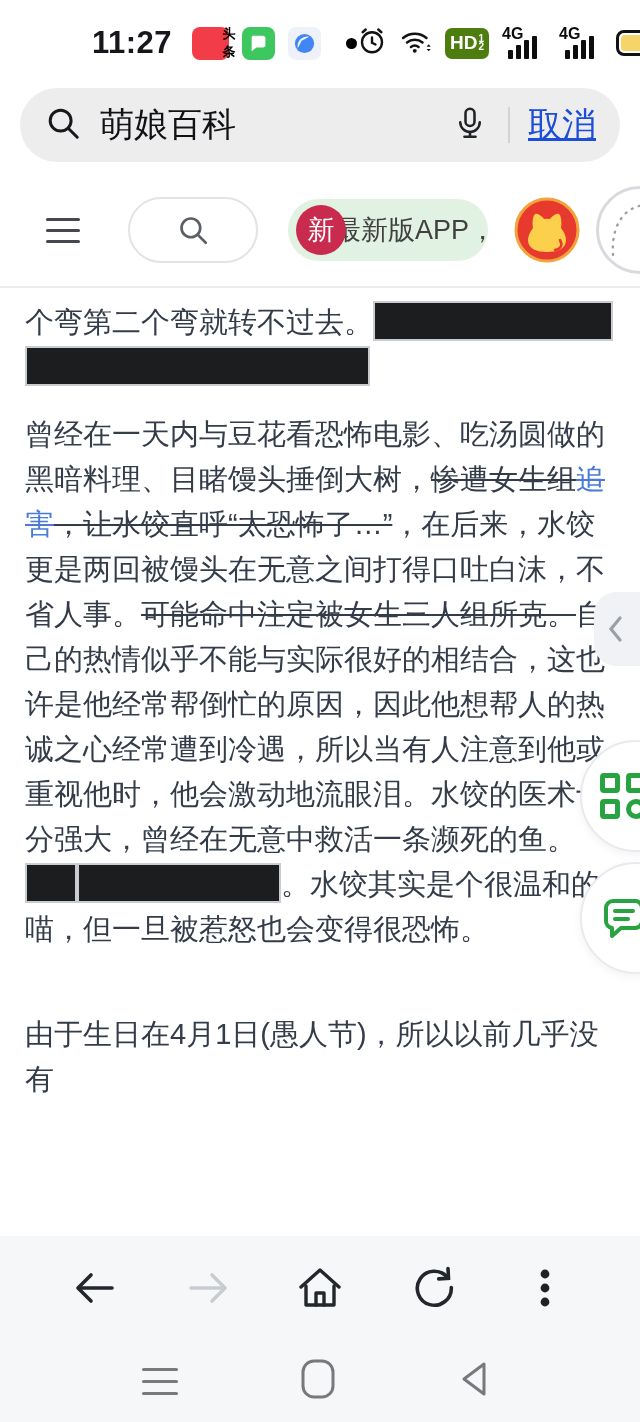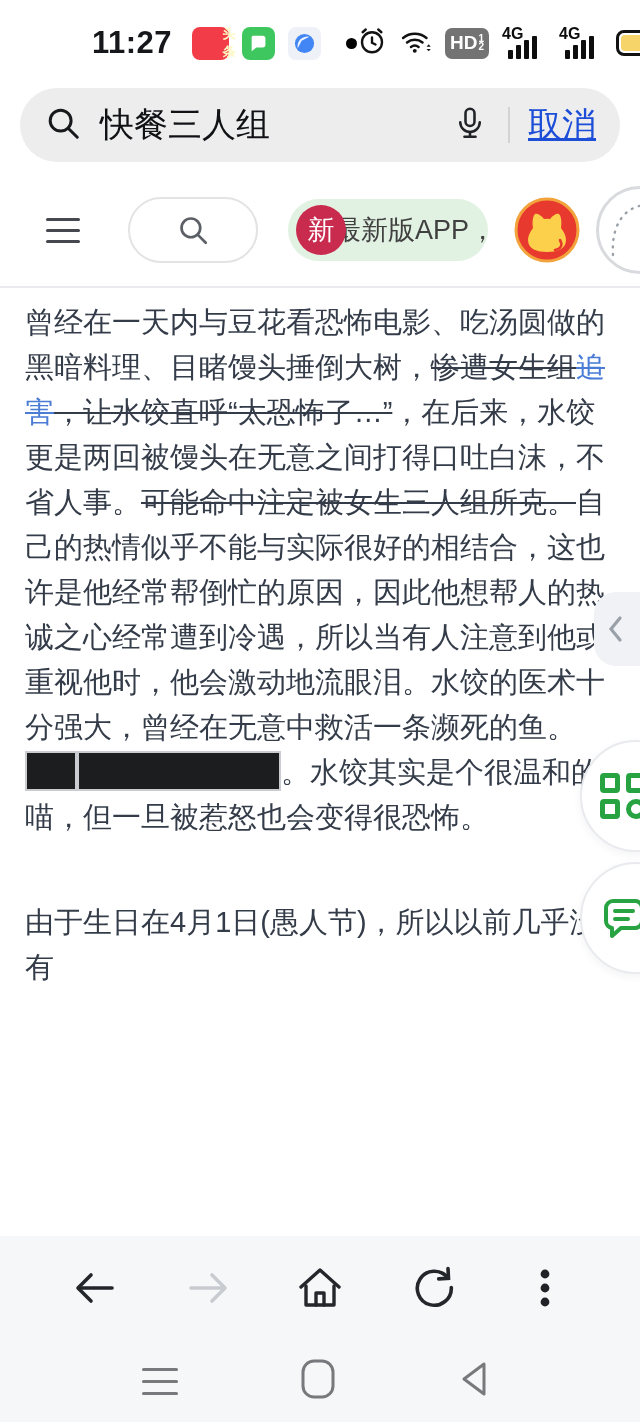--- a/index.html
+++ b/index.html
@@ -6,27 +6,27 @@
   html,body { margin:0; padding:0; }
   body { width:640px; height:1422px; overflow:hidden; background:#fff;
          font-family:"Liberation Sans", sans-serif; }
   .phone { position:relative; width:640px; height:1422px; background:#fff; overflow:hidden; }
 
   
   .status-bar { height:78px; display:flex; align-items:center; padding:8px 20px 0 20px; }
   .time { font-size:31px; font-weight:600; color:#15171b; margin-left:72px; letter-spacing:.5px; }
   .notif-icons { display:flex; align-items:center; gap:13px; margin-left:20px; }
   .app-badge { width:33px; height:33px; border-radius:8px; flex:0 0 auto; }
-  .toutiao { background:#f23c47; color:#fef9c3; font-size:13px; font-weight:700;
+  .toutiao { background:#f23c47; color:#000000; font-size:13px; font-weight:700;
              display:flex; align-items:center; justify-content:center;padding-left:37px; }
   .msgapp { background:#3ec75f; display:flex; align-items:center; justify-content:center; }
   .browserapp { background:#eef1f7; display:flex; align-items:center; justify-content:center; }
   .black-dot { width:11px; height:11px; border-radius:50%; background:#000; margin-left:12px; }
   .status-right { margin-left:auto; display:flex; align-items:center; gap:13px; }
-  .hd-badge { background:#737373; color:#fff; border-radius:7px; height:31px;
+  .hd-badge { background:#4d7c0f; color:#fff; border-radius:7px; height:31px;
               display:flex; align-items:center; padding:0 5px; }
   .hd-main { font-size:19px; font-weight:700; }
   .hd-col { display:flex; flex-direction:column; line-height:8px; margin-left:1px; }
   .hd-col span { font-size:10px; font-weight:700; }
   .sig { position:relative; width:44px; height:36px;text-align:center; }
   .sig .nettext { position:absolute; top:0; left:0; font-size:16px; font-weight:700; color:#0d0d0d; }
   .sig .bars { position:absolute; bottom:2px; left:6px; display:flex; align-items:flex-end; gap:3px; }
   .sig .bars i { display:block; width:5px; background:#0d0d0d; border-radius:1px; }
   .sig .b1{height:9px}.sig .b2{height:14px}.sig .b3{height:19px}
   .sig .b4{height:23px; background:#c9c9cb;}
@@ -177,21 +177,21 @@
   </div>
 
   <div class="search-wrap">
     <div class="search-pill">
       <span>
         <svg width="38" height="38" viewBox="0 0 24 24" fill="none" stroke="#17191c" stroke-width="1.9" stroke-linecap="round">
             <circle cx="10.5" cy="10.5" r="6.6"></circle>
             <path d="M15.6 15.6 21 21"></path>
           </svg>
       </span>
-      <span class="query">快餐三人组</span>
+      <span class="query">萌娘百科</span>
       <span>
         <svg width="36" height="36" viewBox="0 0 24 24" fill="none" stroke="#202327" stroke-width="1.7" stroke-linecap="round">
             <rect x="9" y="2.5" width="6" height="11.5" rx="3"></rect>
             <path d="M5.5 11.5a6.5 6.5 0 0 0 13 0"></path>
             <path d="M12 18v3.2"></path>
             <path d="M8.3 21.2h7.4"></path>
           </svg>
       </span>
       <span class="vdiv"></span>
       <span class="cancel">取消</span>
@@ -223,20 +223,21 @@
     </div>
     <div class="partial-avatar">
       <svg width="82" height="82" viewBox="0 0 82 82">
           <path d="M14 66C12 38 24 18 46 16c18-2 28 8 32 18" fill="none" stroke="#9aa0a8" stroke-width="2.4" stroke-dasharray="1 6.5" stroke-linecap="round"></path>
         </svg>
     </div>
   </div>
   <div class="hdivider"></div>
 
   <div class="content">
+    <p class="p1"><span>个弯第二个弯就转不过去。</span><span class="bar bar-a"></span><span class="bar bar-b"></span></p>
 
     <p class="p2"><span>曾经在一天内与豆花看恐怖电影、吃汤圆做的黑暗料理、目睹馒头捶倒大树，</span><span class="strike">惨遭女生组</span><span class="strike lnk">追害</span><span class="strike">，让水饺直呼“太恐怖了…”</span><span>，在后来，水饺更是两回被馒头在无意之间打得口吐白沫，不省人事。</span><span class="strike">可能命中注定被女生三人组所克。</span><span>自己的热情似乎不能与实际很好的相结合，这也许是他经常帮倒忙的原因，因此他想帮人的热诚之心经常遭到冷遇，所以当有人注意到他或重视他时，他会激动地流眼泪。水饺的医术十分强大，曾经在无意中救活一条濒死的鱼。</span><span class="bar bar-c"></span><span class="bar bar-d"></span><span>。水饺其实是个很温和的喵，但一旦被惹怒也会变得很恐怖。</span></p>
 
 
     <p class="p4"><span>由于生日在4月1日(愚人节)，所以以前几乎没有</span></p>
   </div>
 
   <div class="side-tab">
     <svg width="20" height="30" viewBox="0 0 20 30" fill="none" stroke="#9aa0a8" stroke-width="3.2" stroke-linecap="round">
         <path d="M14 4 5 15l9 11"></path>

